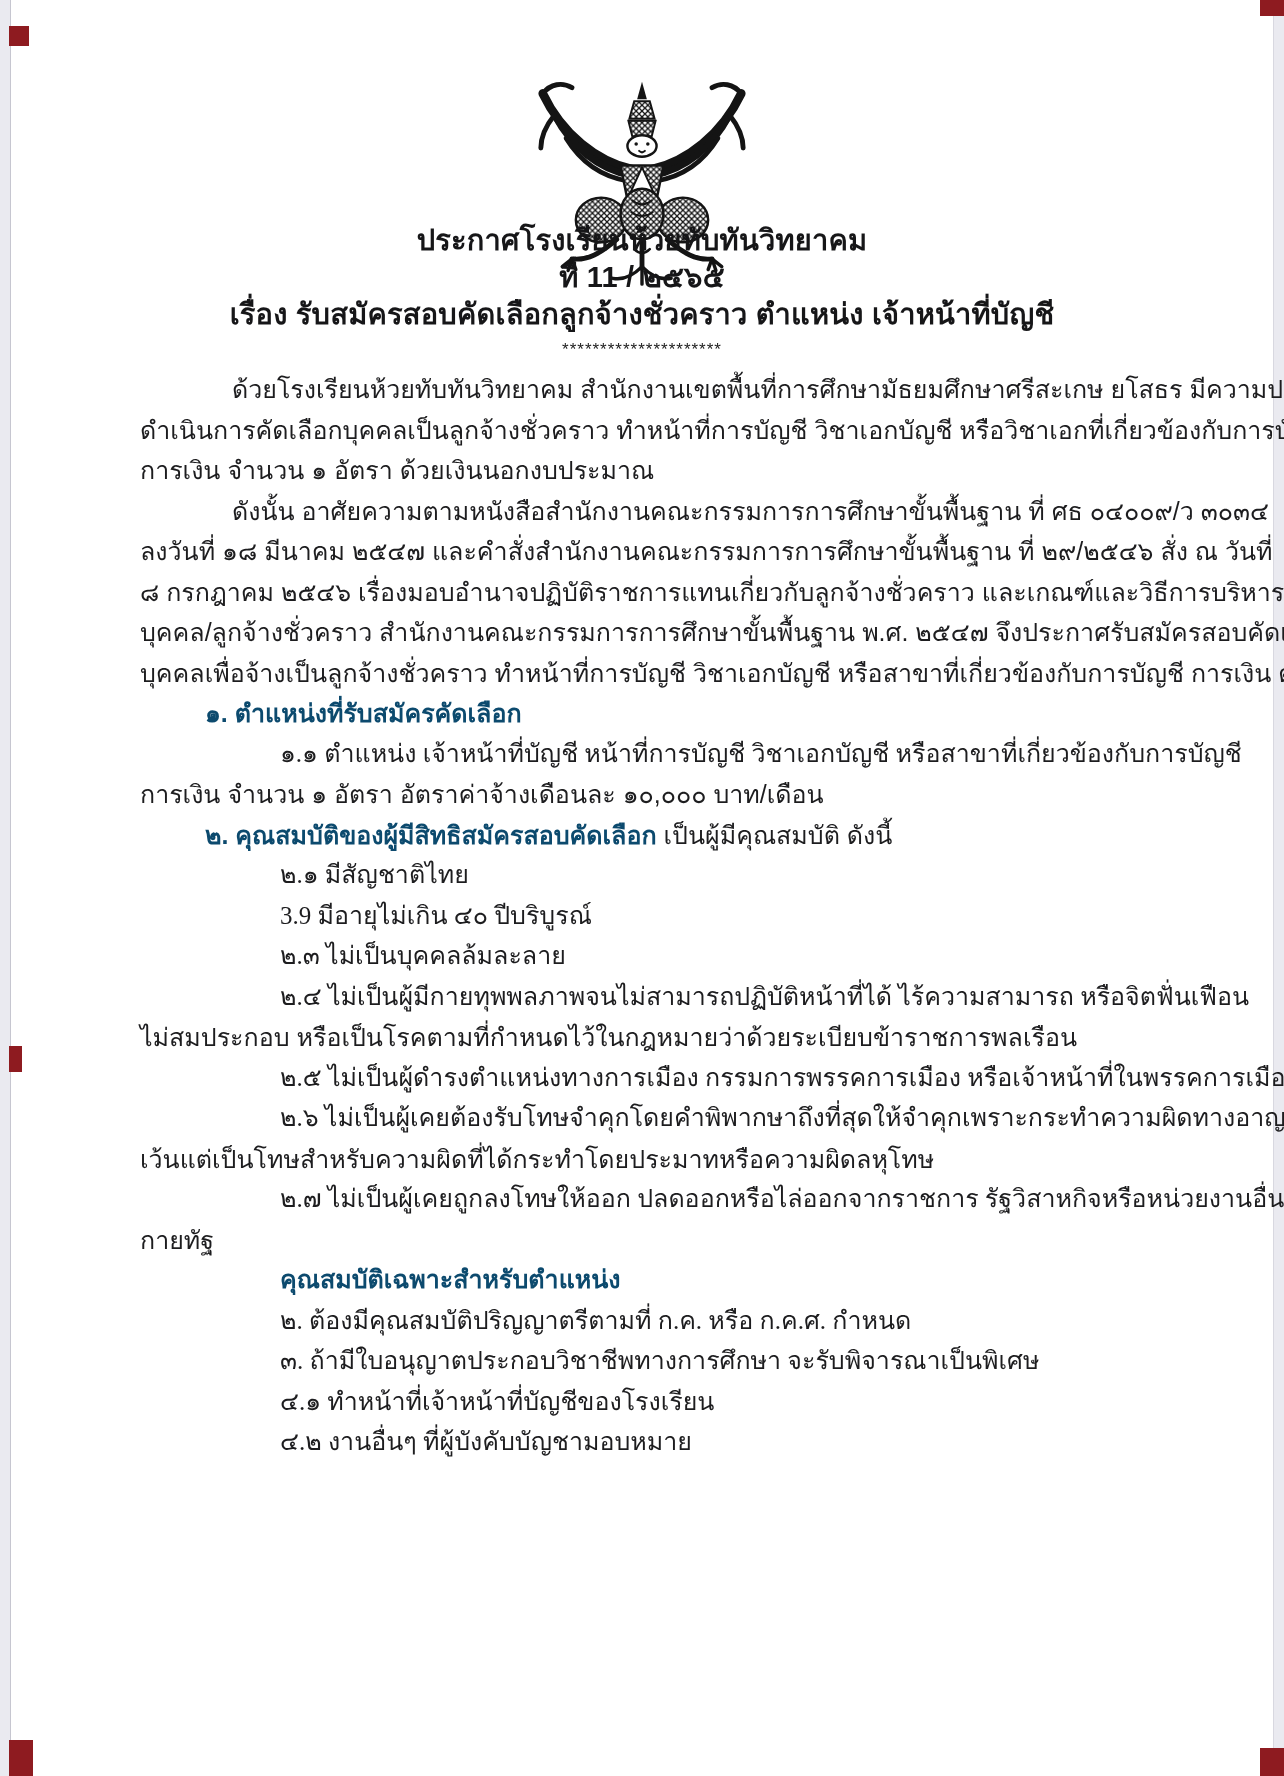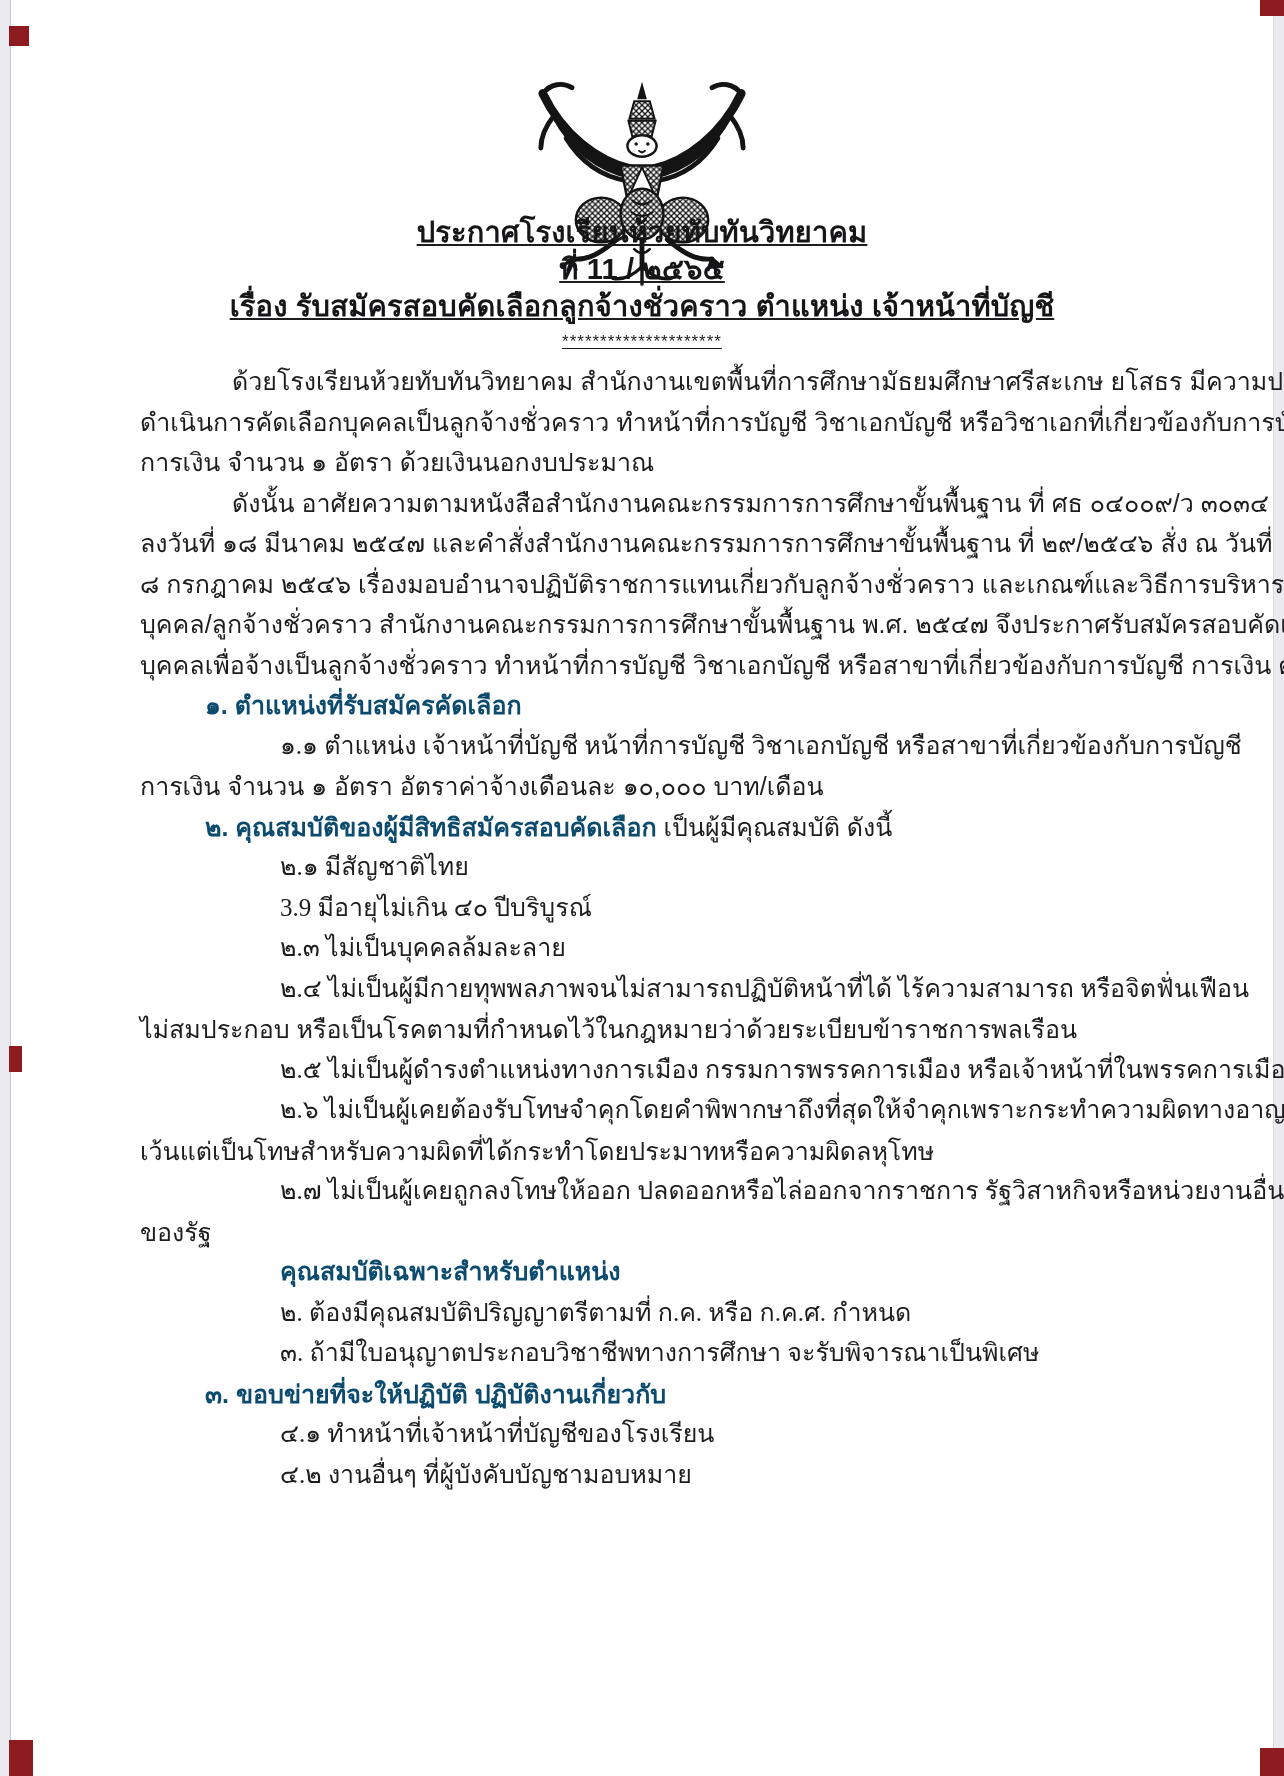--- a/index.html
+++ b/index.html
@@ -24,21 +24,21 @@
   .mark-tr { right: 0;   top: 0;      width: 24px; height: 16px; }
   .mark-ml { left: 9px;  top: 1046px; width: 13px; height: 26px; }
   .mark-bl { left: 9px;  top: 1740px; width: 24px; height: 36px; }
   .mark-br { right: 0;   top: 1748px; width: 24px; height: 28px; }
 
   .page { position: absolute; left: 12px; right: 12px; top: 0; bottom: 0; }
 
   .emblem-wrap { text-align: center; padding-top: 76px; height: 214px; }
   .emblem-wrap svg { width: 300px; height: 214px; }
 
-  .title-block { text-align: center; margin-top: 0px; text-decoration: underline; }
+  .title-block { text-align: center; margin-top: 8px; }
   .title-line {
     font-weight: 700; font-size: 29px; line-height: 37px; color: #161618;
     letter-spacing: 0.2px;
   }
   .separator {
     font-size: 17px; line-height: 26px; margin-top: 4px; font-weight: 400;
     letter-spacing: 1px; color: #222;
   }
 
   .body-text {
@@ -153,22 +153,21 @@
       <div class="line ind-h"><span class="bold">๒.  คุณสมบัติของผู้มีสิทธิสมัครสอบคัดเลือก</span> เป็นผู้มีคุณสมบัติ ดังนี้</div>
       <div class="line ind-s">๒.๑  มีสัญชาติไทย</div>
       <div class="line ind-s">3.9 มีอายุไม่เกิน  ๔๐ ปีบริบูรณ์</div>
       <div class="line ind-s">๒.๓ ไม่เป็นบุคคลล้มละลาย</div>
       <div class="line ind-s">๒.๔ ไม่เป็นผู้มีกายทุพพลภาพจนไม่สามารถปฏิบัติหน้าที่ได้ ไร้ความสามารถ หรือจิตฟั่นเฟือน</div>
       <div class="line ind-n">ไม่สมประกอบ หรือเป็นโรคตามที่กำหนดไว้ในกฎหมายว่าด้วยระเบียบข้าราชการพลเรือน</div>
       <div class="line ind-s">๒.๕ ไม่เป็นผู้ดำรงตำแหน่งทางการเมือง กรรมการพรรคการเมือง หรือเจ้าหน้าที่ในพรรคการเมือง</div>
       <div class="line ind-s">๒.๖ ไม่เป็นผู้เคยต้องรับโทษจำคุกโดยคำพิพากษาถึงที่สุดให้จำคุกเพราะกระทำความผิดทางอาญา</div>
       <div class="line ind-n">เว้นแต่เป็นโทษสำหรับความผิดที่ได้กระทำโดยประมาทหรือความผิดลหุโทษ</div>
       <div class="line ind-s">๒.๗ ไม่เป็นผู้เคยถูกลงโทษให้ออก ปลดออกหรือไล่ออกจากราชการ รัฐวิสาหกิจหรือหน่วยงานอื่น</div>
-      <div class="line ind-n">ของรัฐ</div>
+      <div class="line ind-n">กายทัฐ</div>
       <div class="line ind-s"><span class="bold">คุณสมบัติเฉพาะสำหรับตำแหน่ง</span></div>
       <div class="line ind-s">๒. ต้องมีคุณสมบัติปริญญาตรีตามที่ ก.ค. หรือ ก.ค.ศ. กำหนด</div>
       <div class="line ind-s">๓. ถ้ามีใบอนุญาตประกอบวิชาชีพทางการศึกษา จะรับพิจารณาเป็นพิเศษ</div>
-      <div class="line ind-h"><span class="bold">๓.  ขอบข่ายที่จะให้ปฏิบัติ ปฏิบัติงานเกี่ยวกับ</span></div>
       <div class="line ind-s">๔.๑  ทำหน้าที่เจ้าหน้าที่บัญชีของโรงเรียน</div>
       <div class="line ind-s">๔.๒  งานอื่นๆ ที่ผู้บังคับบัญชามอบหมาย</div>
     </div>
 
 </div>
 
 </body></html>

